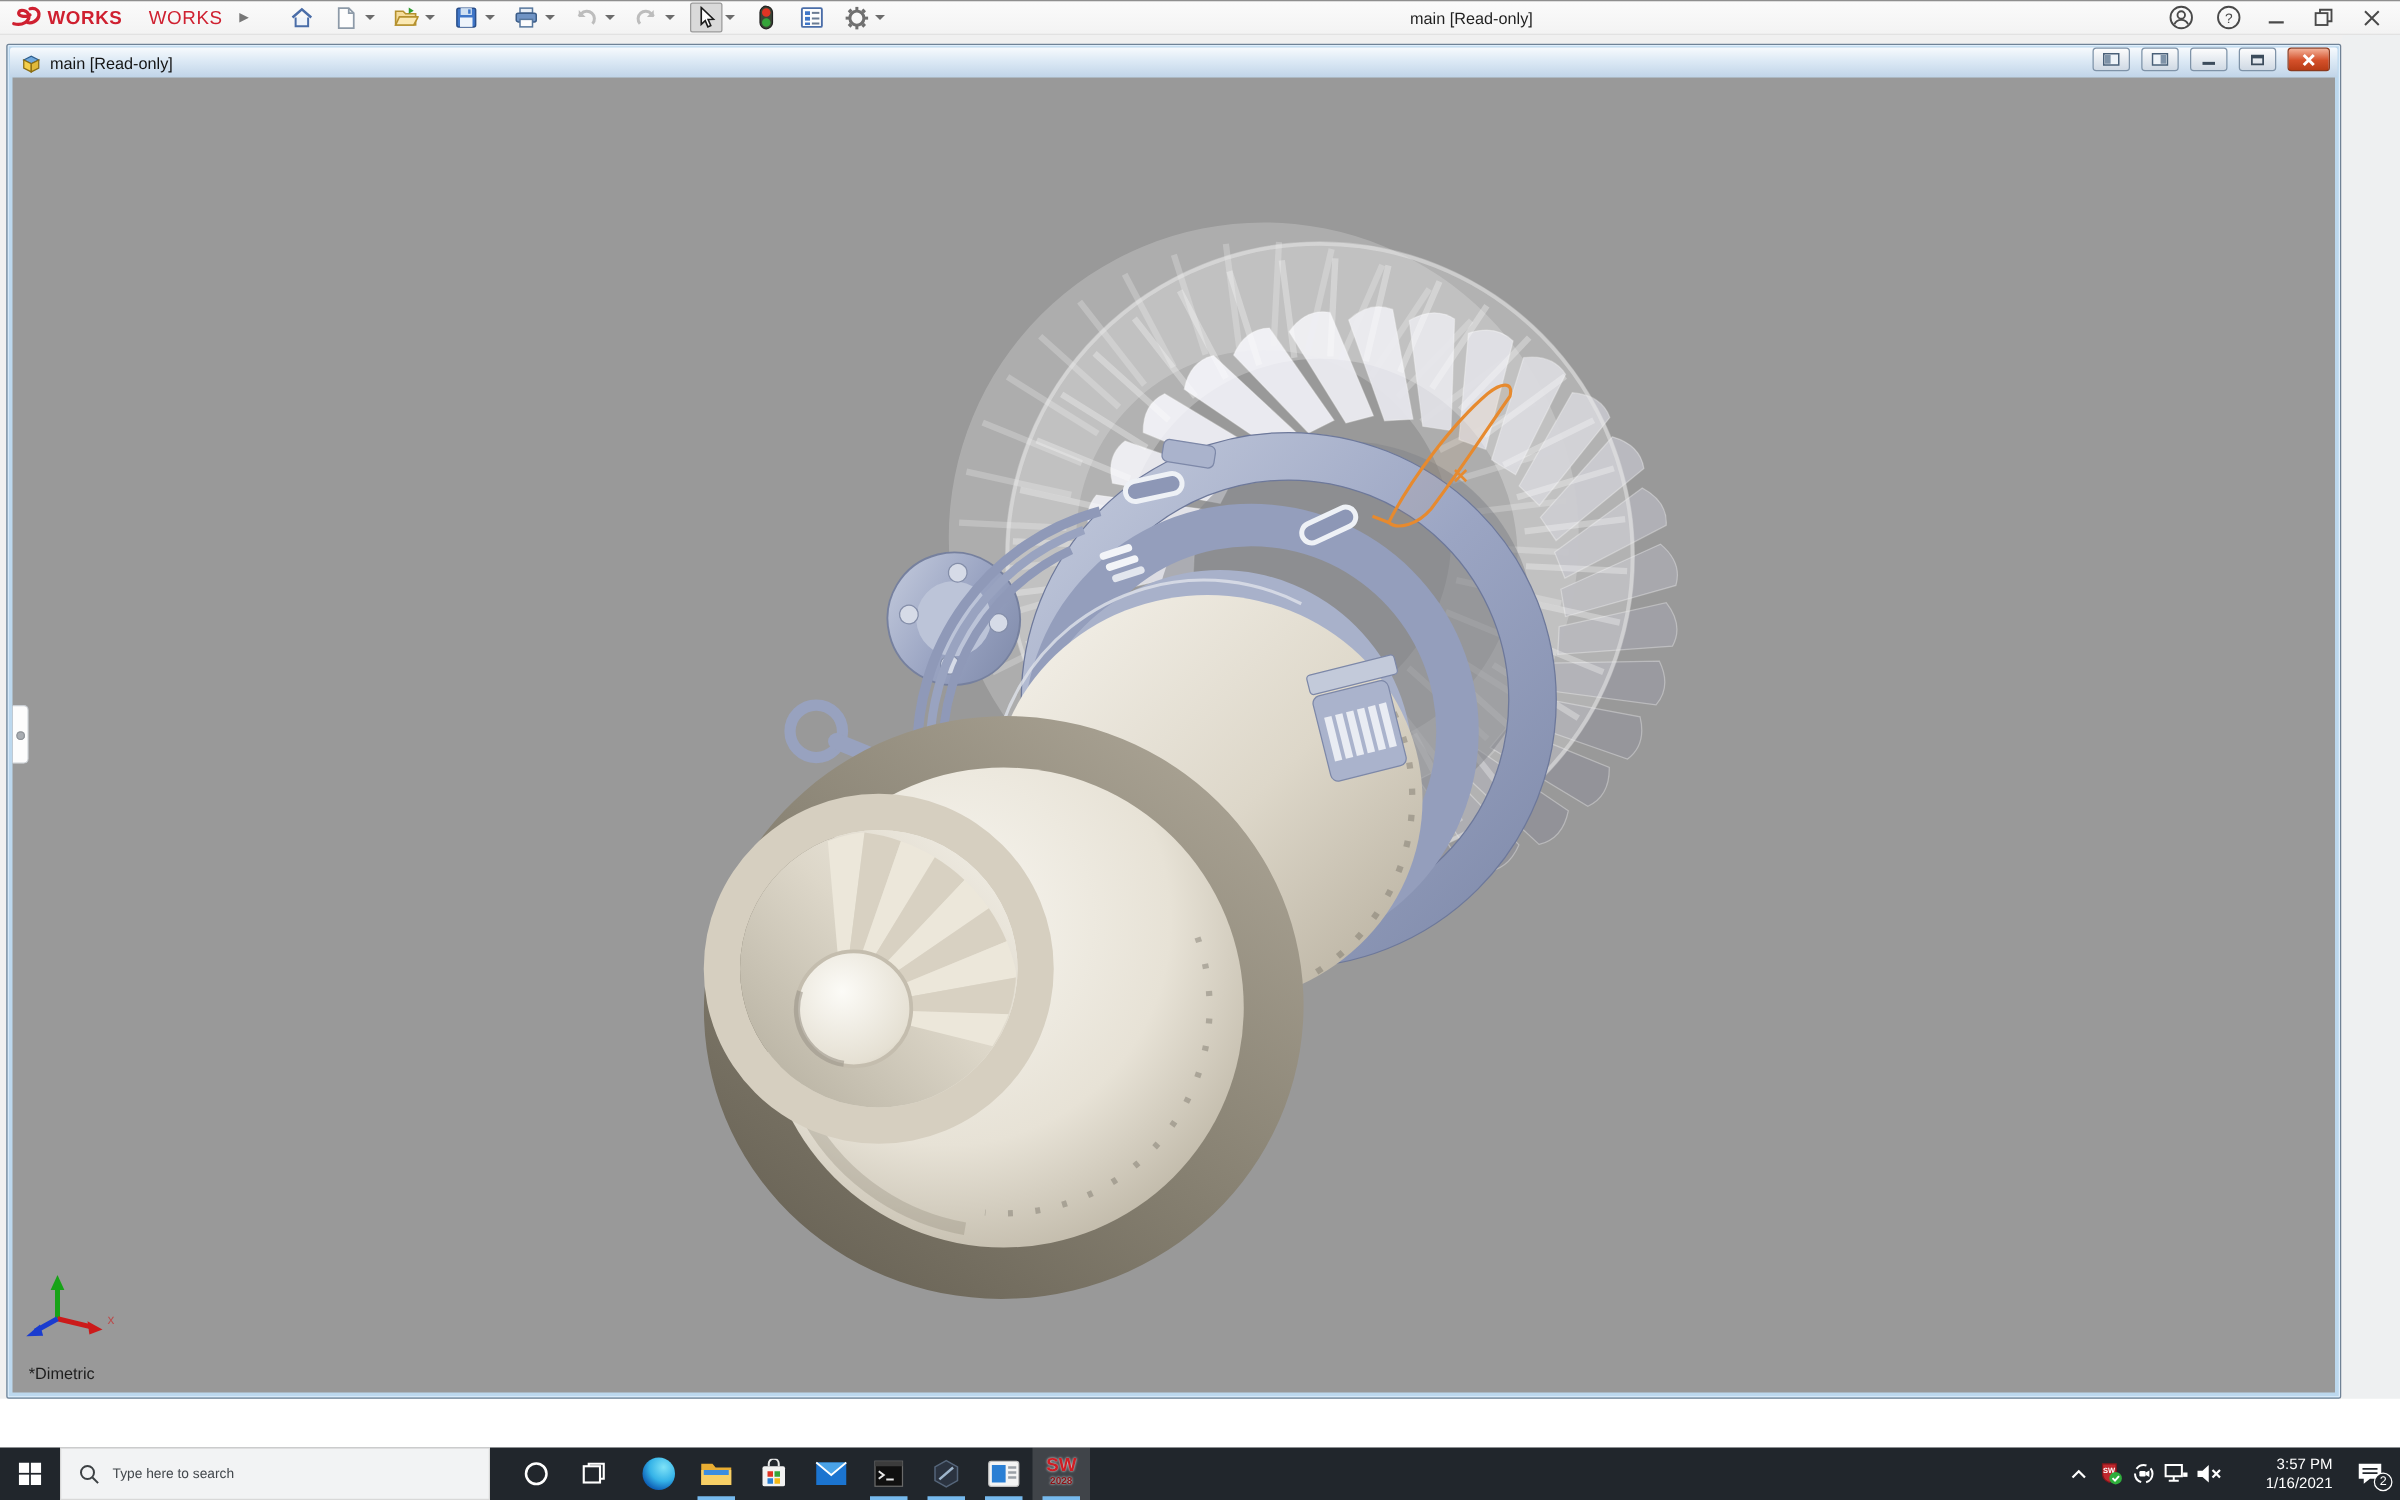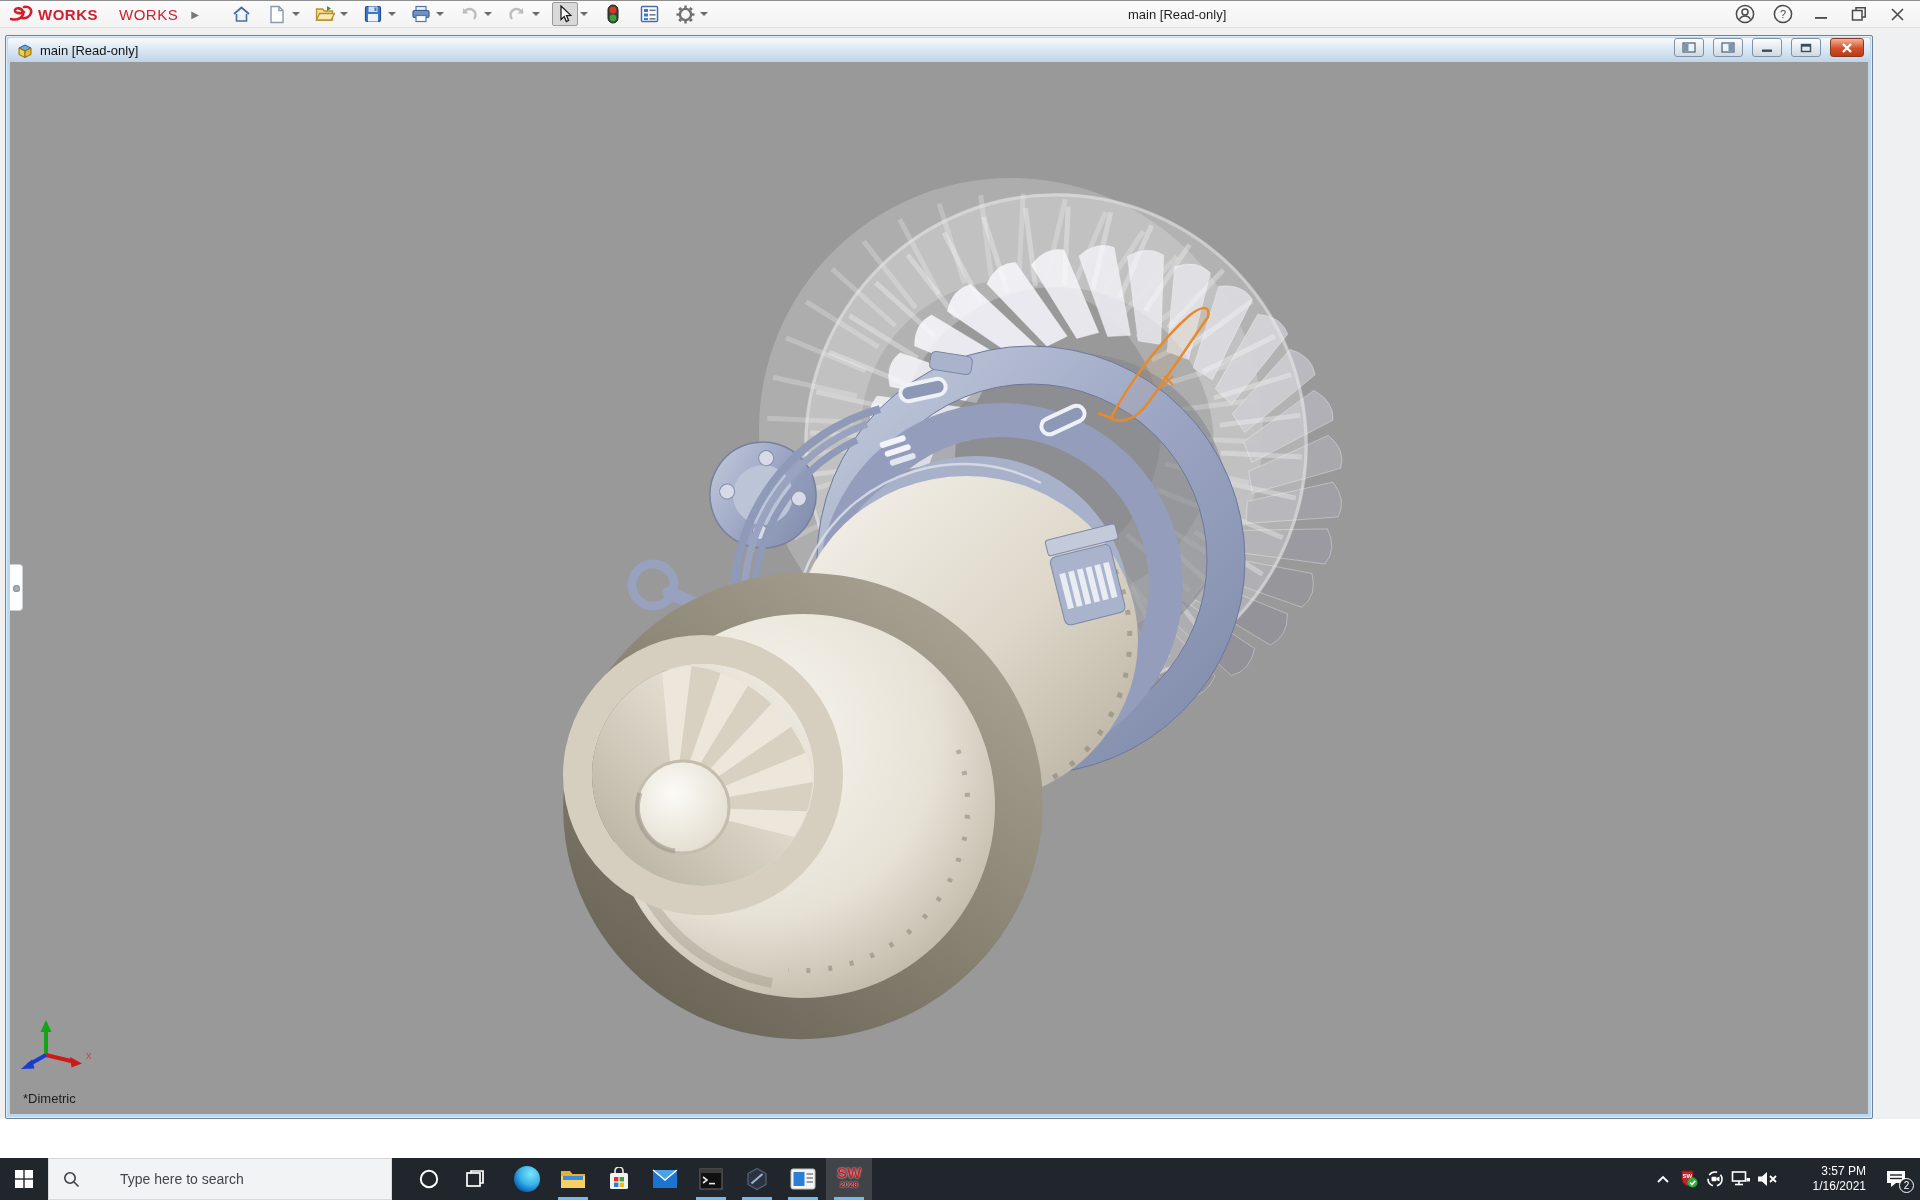--- a/index.html
+++ b/index.html
@@ -49,21 +49,21 @@
 
   
   .right-strip{left:1874px;top:28px;width:46px;height:1130px;background:#eef0f1;}
   .bottom-strip{left:0;top:1119px;width:1920px;height:39px;background:#ffffff;}
 
   
   .taskbar{left:0;top:1158px;width:1920px;height:42px;background:#21262c;display:flex;align-items:center;}
   .start{width:48px;height:42px;display:flex;align-items:center;justify-content:center;}
   .searchbox{width:344px;height:42px;background:#f2f3f4;display:flex;align-items:center;border:1px solid #d8d8d8;}
   .searchbox .mag{margin:0 10px 0 14px;}
-  .searchbox .ph{font-size:14px;color:#41464b;margin-left:30px;}
+  .searchbox .ph{font-size:11px;color:#41464b;}
   .tb-icon{width:46px;height:42px;display:flex;align-items:center;justify-content:center;position:relative;flex-direction:column;}
   .tb-icon .ul{display:none;position:absolute;bottom:0;left:8px;right:8px;height:3px;background:#76b9ed;}
   .tb-icon.open .ul{display:block;}
   .tb-icon.active{background:rgba(255,255,255,.14);}
   .tray{margin-left:auto;display:flex;align-items:center;height:26px;}
   .tray .ticon{width:26px;height:42px;display:flex;align-items:center;justify-content:center;}
   .clock{width:78px;text-align:right;color:#fff;font-size:12px;line-height:15px;margin:0 6px 0 8px;}
   .notif{width:48px;height:42px;display:flex;align-items:center;justify-content:center;position:relative;}
   .badge{position:absolute;right:6px;bottom:7px;width:15px;height:15px;border-radius:50%;
     background:#21262c;border:1px solid #fff;color:#fff;font-size:10px;display:flex;align-items:center;justify-content:center;}

